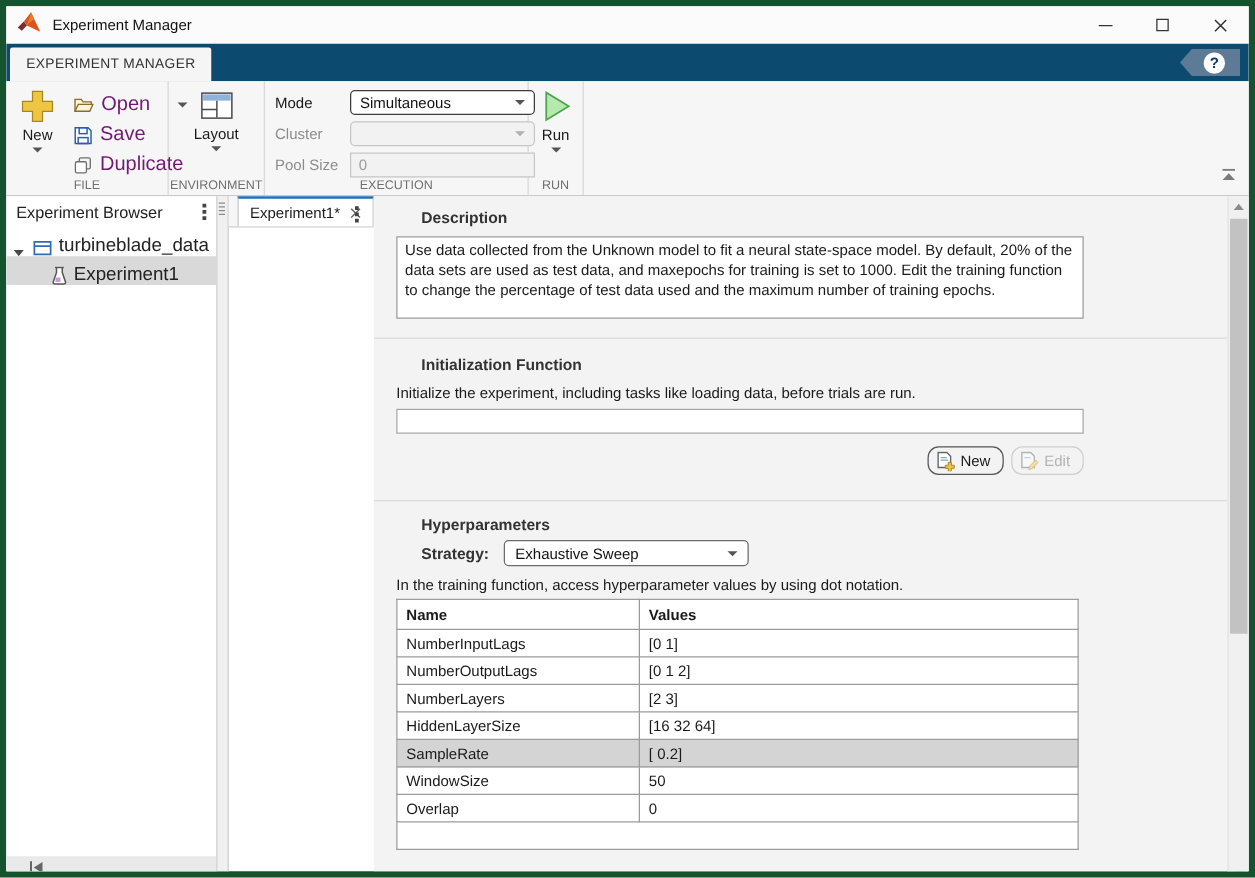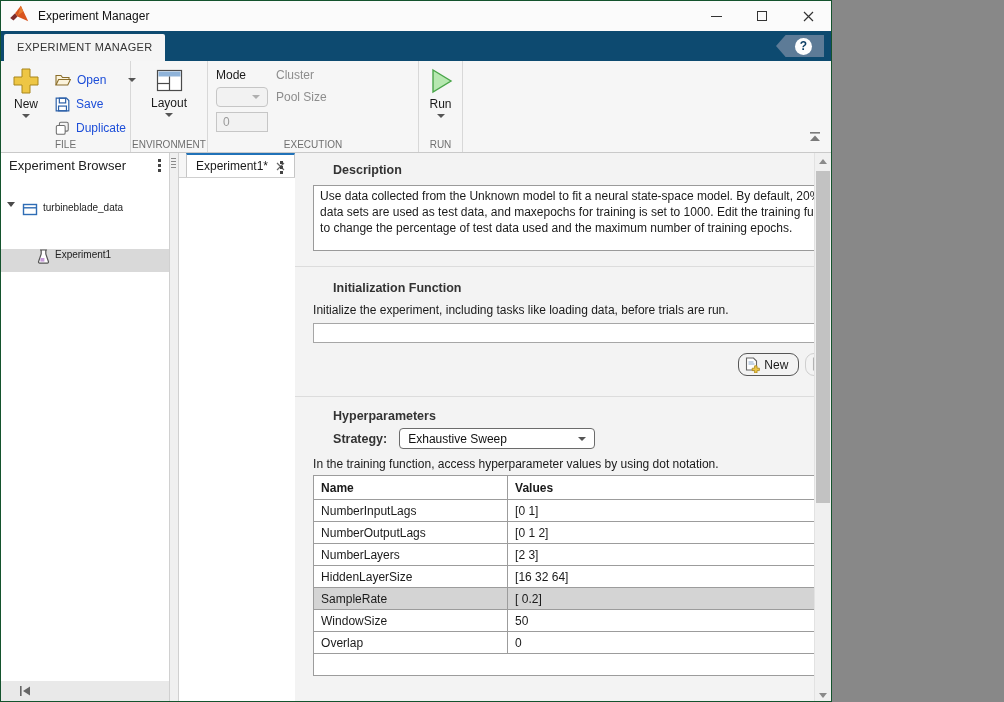--- a/index.html
+++ b/index.html
@@ -1,18 +1,18 @@
 <!DOCTYPE html>
 <html><head>
 <meta charset="utf-8">
 <style>
   * { box-sizing: border-box; margin: 0; padding: 0; }
   html,body { background:#888; }
   body { font-family: "Liberation Sans", sans-serif; }
-  .window { width:832px; height:702px; background:#fff; border:1px solid #14532d; position:relative; overflow:hidden; }
+  .window { width:1004px; height:702px; background:#fff; border:5px solid #14532d; position:relative; overflow:hidden; }
 
   
   .titlebar { height:30px; background:#fbfbfb; display:flex; align-items:center; padding-left:9px; gap:8px; }
   .titlebar .title { font-size:12px; color:#111; }
   .win-controls { margin-left:auto; display:flex; height:100%; }
   .win-btn { width:46px; height:100%; display:flex; align-items:center; justify-content:center; cursor:default; }
   .glyph-min { width:11px; height:1px; background:#333; }
   .glyph-max { width:10px; height:10px; border:1px solid #333; }
 
   
@@ -23,37 +23,37 @@
 
   
   .toolbar { height:92px; background:#f6f6f6; border-bottom:1px solid #c9c9c9; display:flex; position:relative; }
   .tsec { position:relative; border-right:1px solid #d8d8d8; padding:5px 8px 16px 8px; }
   .tsec-label { position:absolute; bottom:2px; left:0; right:0; text-align:center; font-size:10px; color:#6f6f6f; white-space:nowrap; }
   .file-flex { display:flex; gap:8px; }
   .big-btn { display:flex; flex-direction:column; align-items:center; gap:3px; padding:2px 4px; font-size:12px; color:#1a1a1a; }
   .caret { width:0; height:0; border-left:4px solid transparent; border-right:4px solid transparent; border-top:4px solid #555; }
   .caret.dis { border-top-color:#b0b0b0; }
   .small-rows { display:flex; flex-direction:column; padding-top:2px; }
-  .small-btn { display:flex; align-items:center; gap:6px; height:24px; font-size:12px; color:#1d4ed8; padding:0 4px; }
+  .small-btn { display:flex; align-items:center; gap:6px; height:24px; font-size:16px; color:#701a75; padding:0 4px; }
   .exec-grid { display:grid; grid-template-columns:52px 148px; gap:5px 8px; align-items:center; font-size:12px; color:#1a1a1a; padding-top:2px; }
   .exec-grid .dislabel { color:#8d8d8d; }
   .combo { height:20px; border:1px solid #3c3c3c; border-radius:4px; background:#fff; display:flex; align-items:center; justify-content:space-between; padding:0 7px; font-size:12px; color:#111; }
   .combo.disabled { border-color:#c6c6c6; background:#f2f2f2; color:#9a9a9a; }
   .plain-input { height:20px; border:1px solid #c6c6c6; background:#f2f2f2; color:#9a9a9a; display:flex; align-items:center; padding:0 6px; font-size:12px; }
   .collapse-ribbon { position:absolute; right:10px; bottom:6px; }
 
   
   .main { display:flex; height:550px; }
 
   .sidebar { width:168px; background:#fff; position:relative; }
   .sb-header { height:25px; display:flex; align-items:center; padding-left:8px; font-size:13px; color:#222; }
   .kebab { display:flex; flex-direction:column; gap:2px; padding:4px; }
   .kebab i { width:3px; height:3px; background:#444; display:block; }
   .sb-header .kebab { margin-left:auto; margin-right:4px; }
-  .tree-row { height:23px; display:flex; align-items:flex-start; font-size:10px; color:#222; gap:5px; padding-left:6px;margin-top:24px; }
+  .tree-row { height:23px; display:flex; align-items:flex-end; font-size:15px; color:#222; gap:5px; padding-left:6px; }
   .tree-row.selected { background:#d9d9d9; padding-left:36px; }
   .tree-caret { width:0; height:0; border-left:4px solid transparent; border-right:4px solid transparent; border-top:5px solid #4a4a4a; margin-right:2px; }
   .sb-bottom { position:absolute; bottom:0; left:0; right:0; height:22px; background:#e9e9e9; display:flex; align-items:center; padding-left:18px; }
 
   .splitter { width:10px; background:#f0f0f0; border-left:1px solid #d0d0d0; border-right:1px solid #d0d0d0; position:relative; }
   .vgrip { position:absolute; top:5px; left:1px; display:flex; flex-direction:column; gap:2px; }
   .vgrip i { width:5px; height:1px; background:#8a8a8a; display:block; }
 
   .docarea { flex:1; display:flex; flex-direction:row; min-width:0; }
   .tabstrip { height:25px; background:#f6f6f6; border-bottom:1px solid #cfcfcf; display:flex; align-items:flex-end; position:relative; }
@@ -175,20 +175,24 @@
         </svg>
         <span>Layout</span>
         <span class="caret"></span>
       </div>
       <div class="tsec-label">ENVIRONMENT</div>
     </div>
 
     <div class="tsec" style="width:211px;">
       <div class="exec-grid">
         <span>Mode</span>
+        <div class="combo">
+          <span>Simultaneous</span>
+          <span class="caret"></span>
+        </div>
         <span class="dislabel">Cluster</span>
         <div class="combo disabled">
           <span></span>
           <span class="caret dis"></span>
         </div>
         <span class="dislabel">Pool Size</span>
         <div class="plain-input">
           <span>0</span>
         </div>
       </div>

